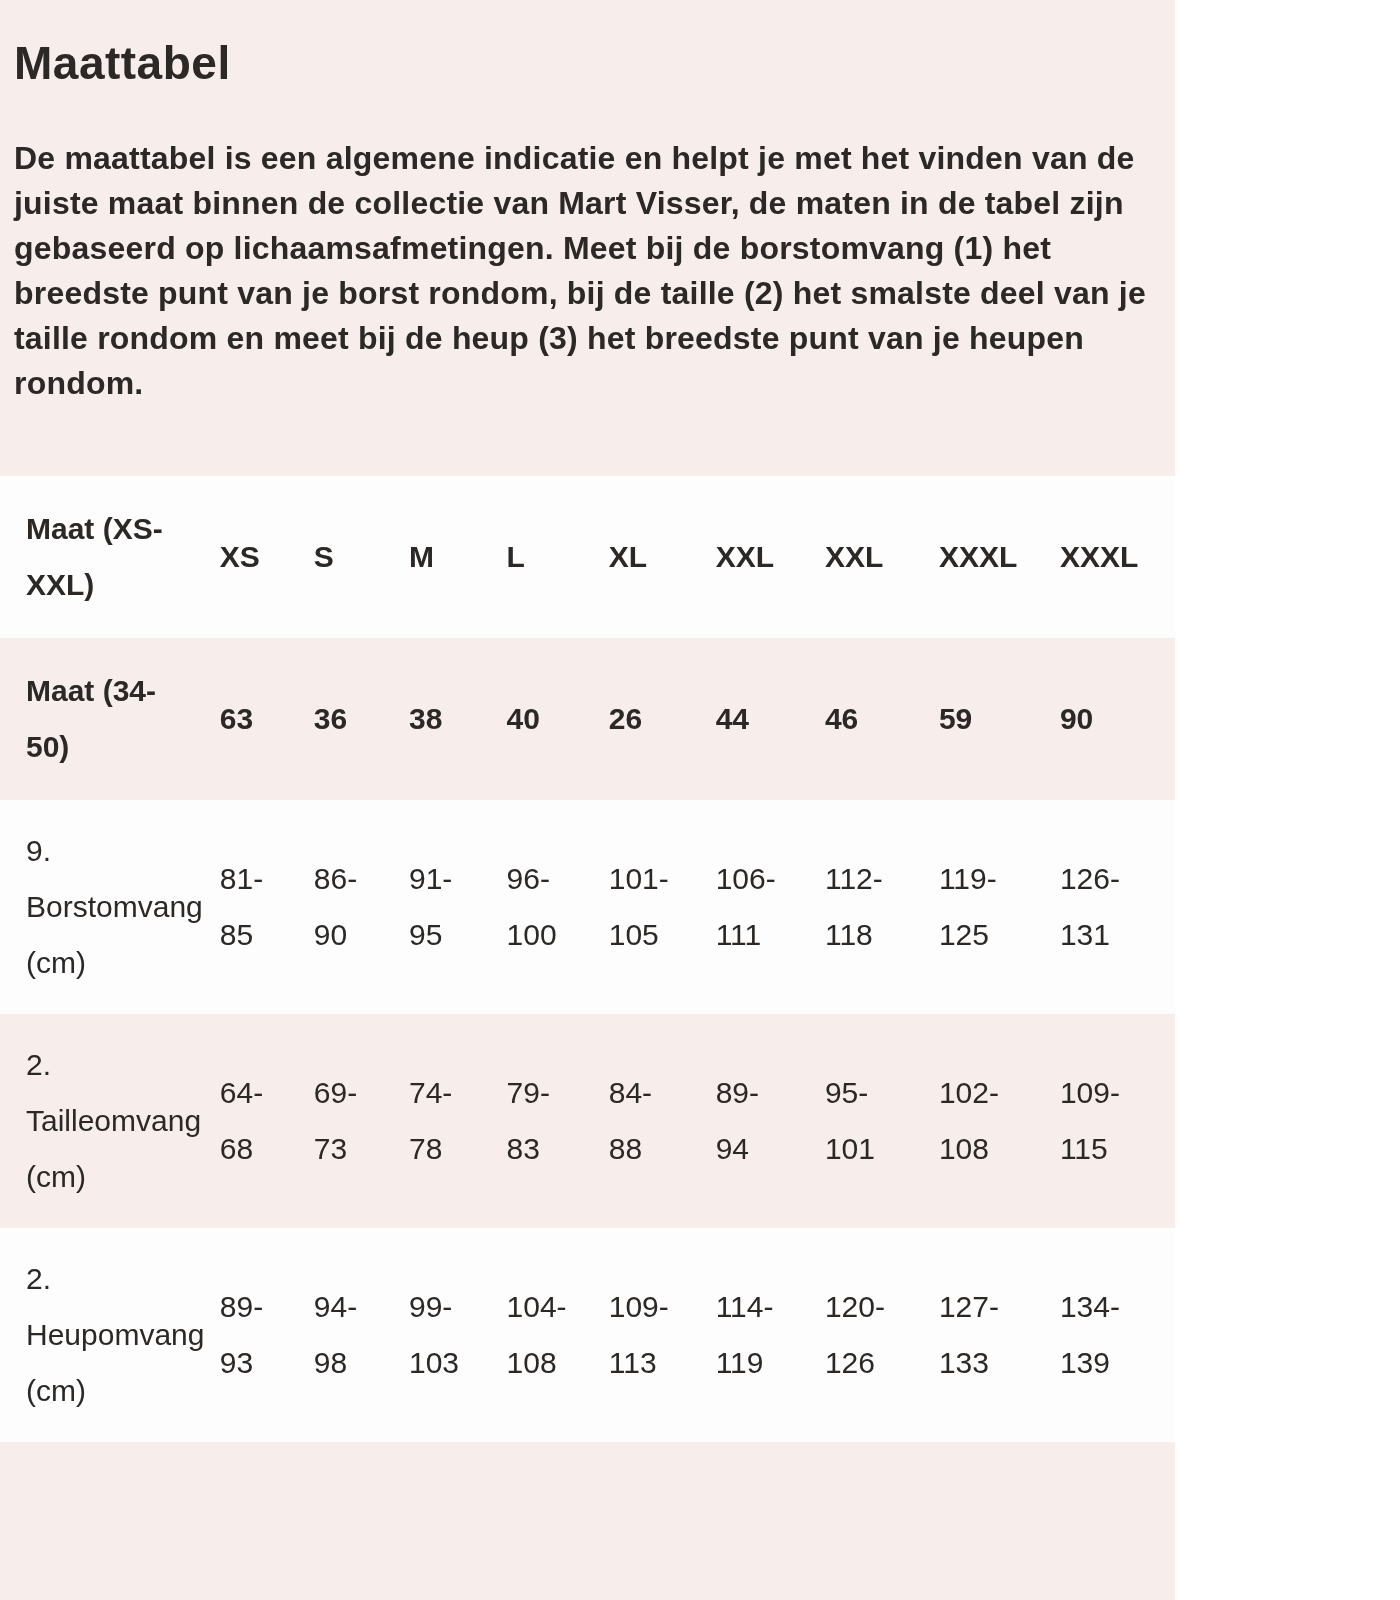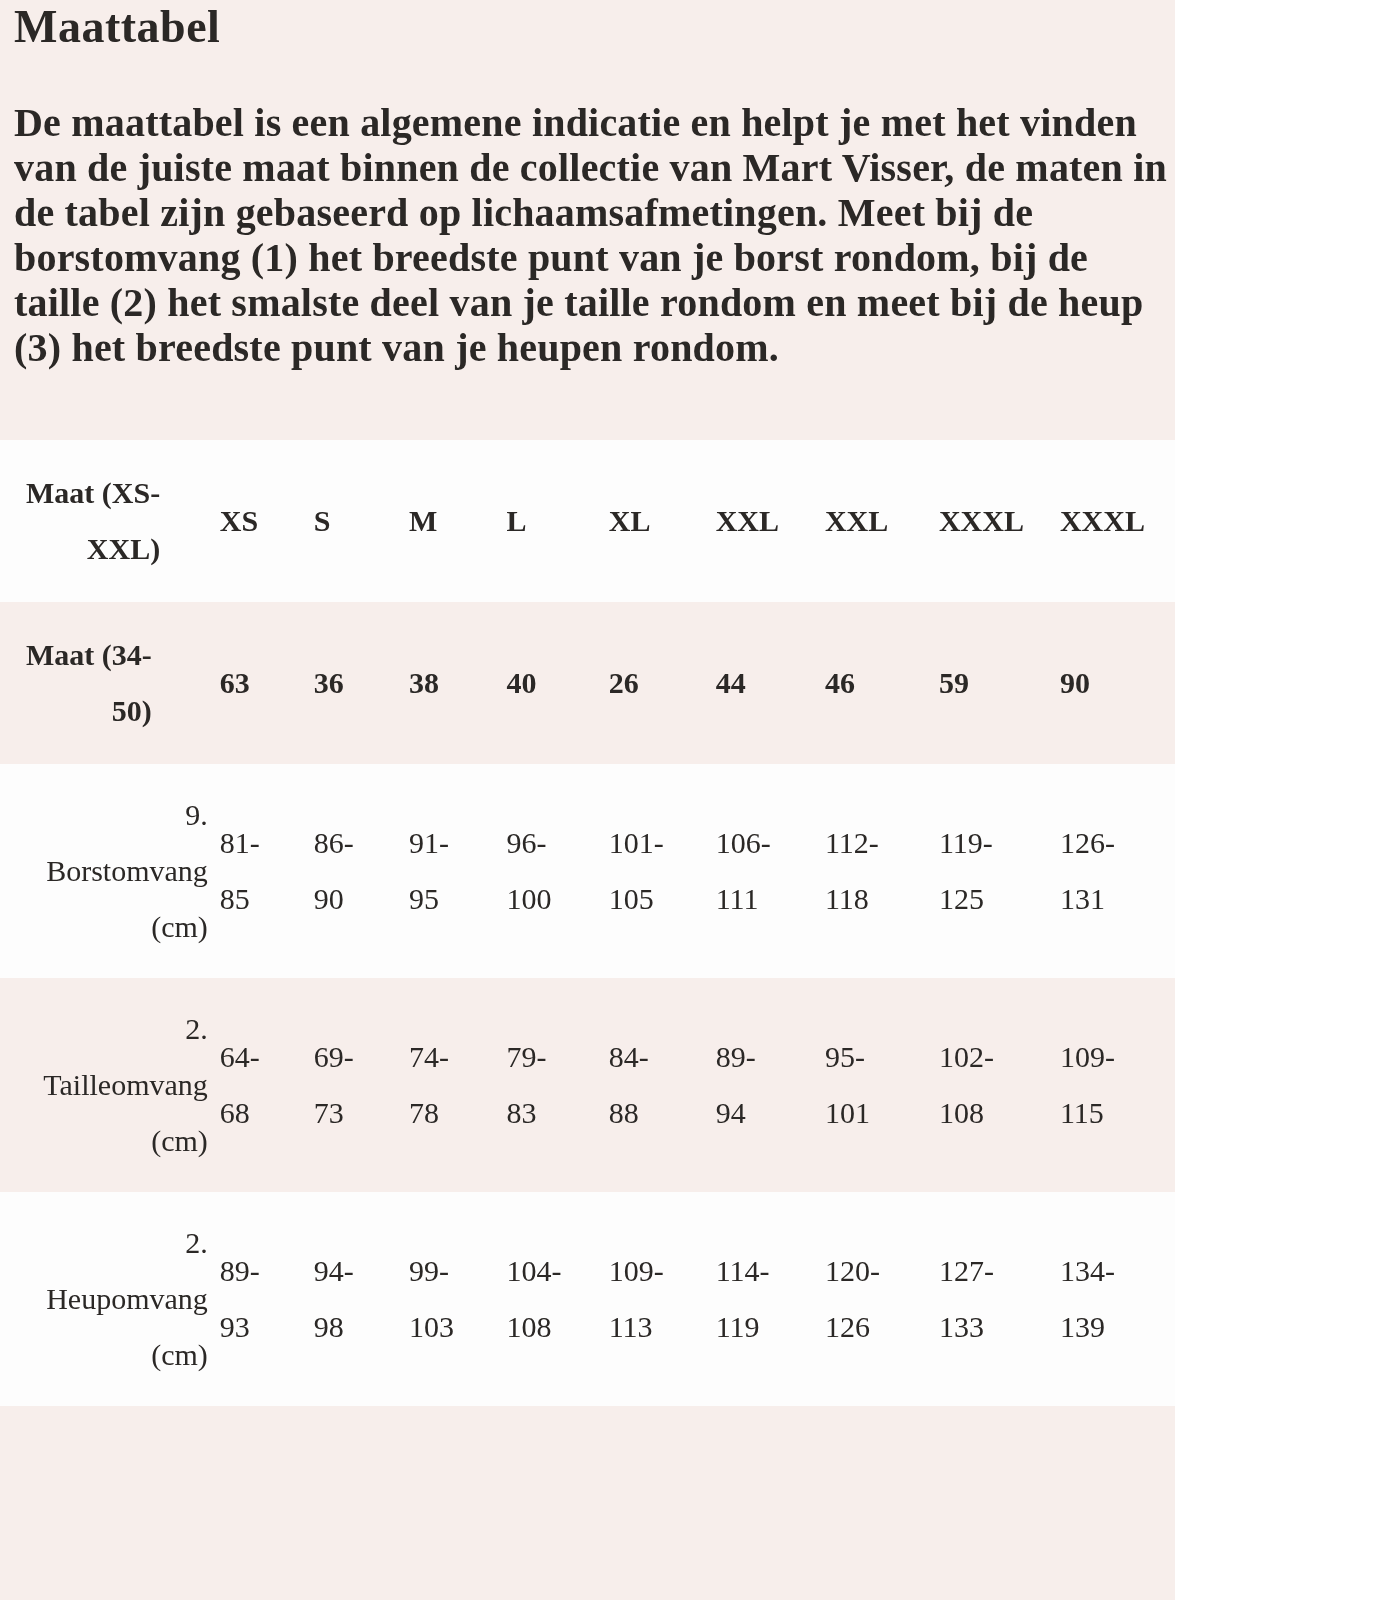--- a/index.html
+++ b/index.html
@@ -3,33 +3,34 @@
 <meta charset="utf-8">
 <style>
   html, body { margin: 0; padding: 0; }
   .page {
     position: relative;
     width: 1175px;
     height: 1600px;
     box-sizing: border-box;
     background: #f7eeeb;
     color: #2b2826;
-    font-family: Liberation Serif, serif;
+    font-family: Liberation Sans, sans-serif;
     overflow: hidden;
+    padding-top: 36px;
   }
   .page-title {
     margin: 0 10px 0 14px;
     font-size: 46px;
     line-height: 54px;
     font-weight: 700;
     letter-spacing: 0.5px;
   }
   .intro {
     margin: 46px 8px 0 14px;
-    font-size: 40px;
+    font-size: 32px;
     line-height: 45px;
     font-weight: 700;
     letter-spacing: 0.2px;
   }
   .size-table {
     width: 100%;
     border-collapse: collapse;
     margin-top: 70px;
     font-size: 30px;
     line-height: 56px;
@@ -41,21 +42,21 @@
     vertical-align: middle;
     padding: 25px 6px;
   }
   .size-table .row-label {
     text-align: left;
     padding-left: 26px;
   }
   .label-text {
     display: inline-block;
     max-width: 190px;
-    text-align: right;
+    text-align: left;
   }
   .size-table td.value { text-align: left; }
   tr.header-row th, tr.header-row td { font-weight: 700; }
   tr.data-row th, tr.data-row td { font-weight: 400; padding-top: 23px; padding-bottom: 23px; }
   tr.partial-row td { padding: 0; height: 22px; }
 </style>
 </head>
 <body>
 
 <div class="page">

